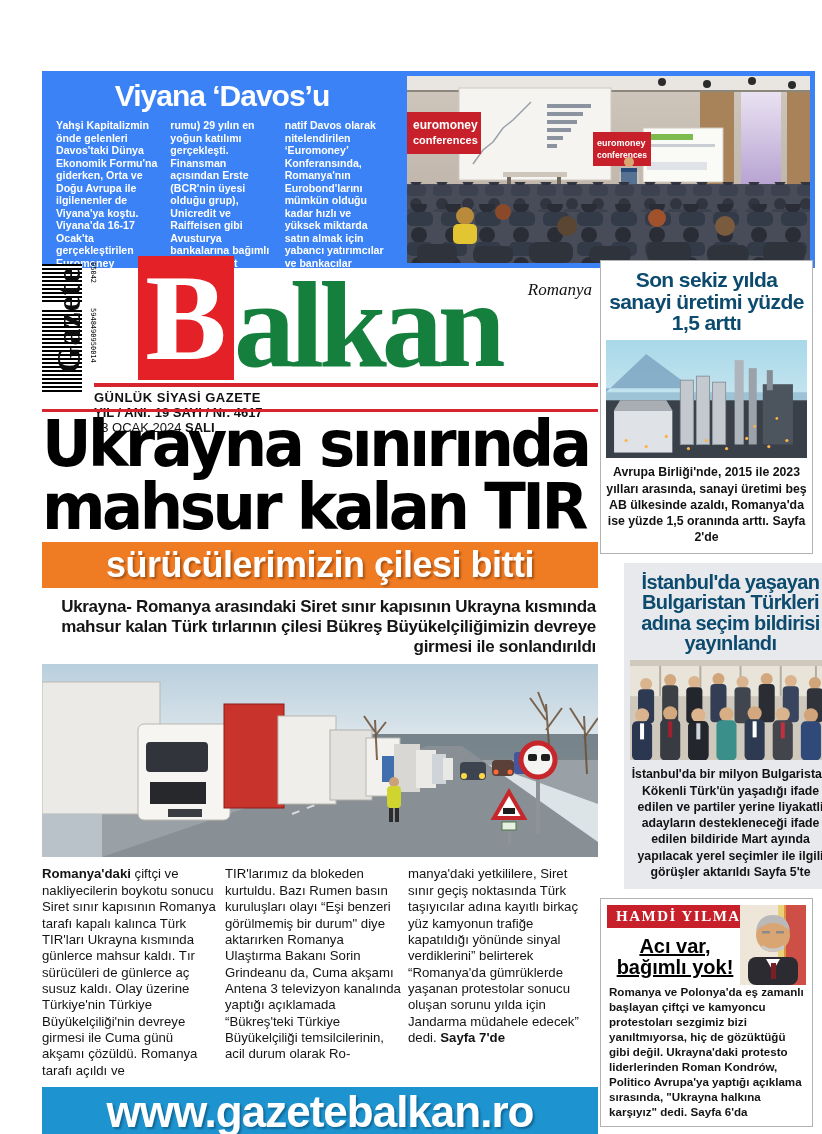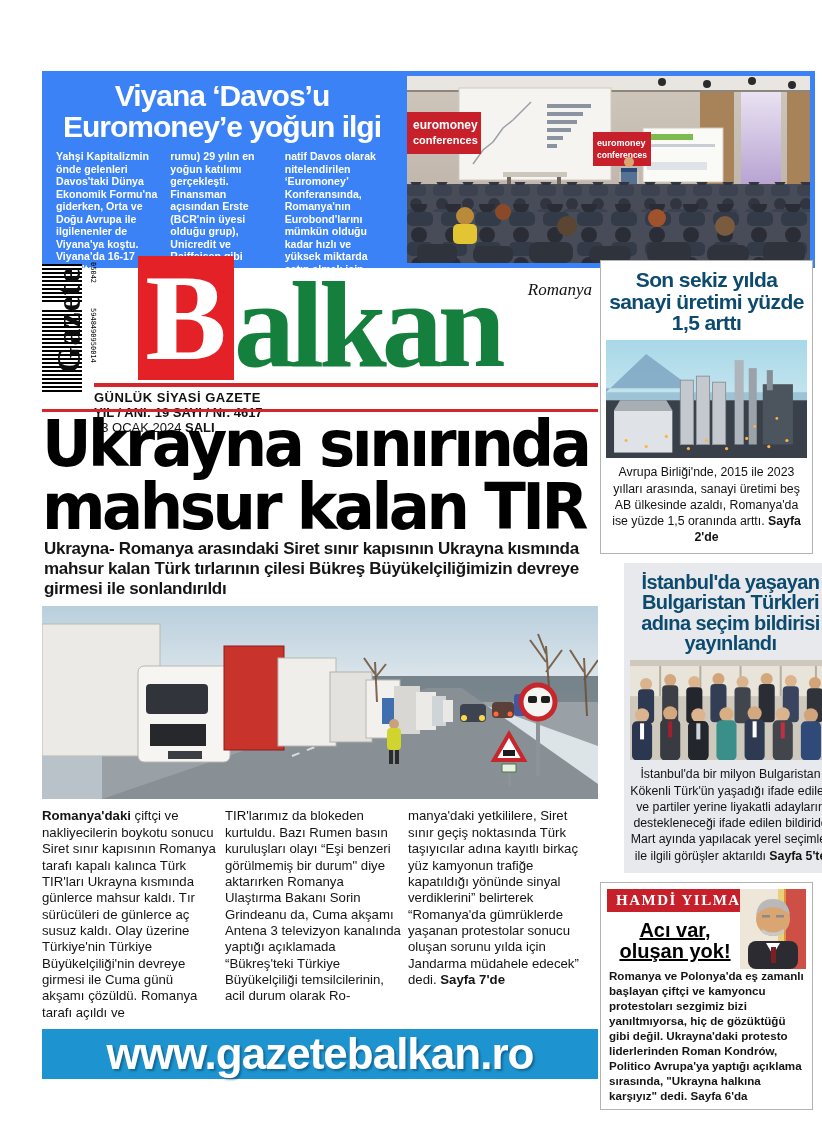--- a/index.html
+++ b/index.html
@@ -47,38 +47,38 @@
 
   
   .lead{position:absolute;left:42px;top:412px;width:556px;}
   .lead-h{font-weight:700;font-family:"DejaVu Sans",sans-serif;color:#000;
           font-size:61px;line-height:.97;letter-spacing:-3.5px;transform:scaleY(1.06);
           transform-origin:top left;margin:0;}
   .lead-banner{margin-top:12px;background:#ef7b23;height:46px;display:flex;
                align-items:center;justify-content:center;color:#fff;font-weight:700;
                font-size:36px;letter-spacing:-.5px;
                text-shadow:2px 2px 2px rgba(90,40,0,.45);}
-  .lead-sub{margin:9px 2px 0 2px;text-align:left;font-weight:700;color:#151515;
+  .lead-sub{margin:9px 2px 0 2px;text-align:right;font-weight:700;color:#151515;
             font-size:17px;line-height:1.18;letter-spacing:-.3px;}
   .lead-photo{display:block;margin-top:7px;width:556px;height:193px;}
   .lead-body{display:flex;gap:6px;margin-top:9px;}
   .lead-body p{margin:0;width:177px;font-size:13.2px;line-height:1.24;color:#141414;}
   .lead-body b{font-weight:700;}
   .webbar{margin-top:8px;background:#1d94cf;height:50px;display:flex;align-items:center;
           justify-content:center;color:#fff;font-weight:700;font-size:44px;
           letter-spacing:-1px;text-shadow:2px 2px 2px rgba(0,40,70,.4);}
 
   
   .sidebar{position:absolute;left:600px;top:260px;width:213px;}
   .sbox{box-sizing:border-box;width:213px;margin-bottom:9px;}
   .sb1{border:1px solid #b3b3b3;background:#fff;padding:6px 5px 7px 5px;}
   .sb-h{font-weight:700;color:#0c4a6e;text-align:center;font-size:21px;line-height:1.03;
         letter-spacing:-.6px;margin:2px 0 6px 0;}
   .sb-photo{display:block;width:100%;}
-  .sb-cap{margin-top:6px;text-align:center;font-weight:400;font-size:12.3px;
+  .sb-cap{margin-top:6px;text-align:center;font-weight:700;font-size:12.3px;
           line-height:1.32;color:#121212;}
   .sb2{background:#e8e9ed;padding:7px 6px 9px 6px;margin-left:24px;}
   .sb2 .sb-h{font-size:20px;}
   .sb3{border:1px solid #b3b3b3;background:#fff;position:relative;padding:6px;min-height:148px;}
   .authbar{width:138px;height:23px;background:#c7202a;color:#fff;display:flex;
            align-items:center;padding-left:9px;font-family:"Liberation Serif",serif;
            font-weight:700;font-size:15px;letter-spacing:1.5px;}
   .portrait{position:absolute;right:6px;top:6px;width:66px;height:80px;}
   .col-title{width:128px;text-align:center;font-weight:700;font-size:20px;
              line-height:1.05;margin:8px 0 6px 4px;color:#000;text-decoration:underline;}
@@ -86,21 +86,20 @@
 </style>
 </head>
 <body>
 
 <div id="page">
 
   <div class="topbox">
     <div class="topbox-left">
       <div class="tb-head">
         <div>Viyana ‘Davos’u</div>
-        <div>Euromoney’e yoğun ilgi</div>
       </div>
       <div class="tb-cols">
         <div class="tb-col">Yahşi Kapitalizmin önde gelenleri Davos'taki Dünya Ekonomik Formu'na giderken, Orta ve Doğu Avrupa ile ilgilenenler de Viyana'ya koştu. Viyana'da 16-17 Ocak'ta gerçekleştirilen Euromoney konferansına (Orta ve Doğu Avrupa Fo-</div>
         <div class="tb-col">rumu) 29 yılın en yoğun katılımı gerçekleşti. Finansman açısından Erste (BCR'nin üyesi olduğu grup), Unicredit ve Raiffeisen gibi Avusturya bankalarına bağımlı ülke ve şirket temsilcileri de Davos yerine Viyana'ya koştu.  Viyana'daki alter-</div>
         <div class="tb-col">natif Davos olarak nitelendirilen ‘Euromoney’ Konferansında, Romanya'nın Eurobond'larını mümkün olduğu kadar hızlı ve yüksek miktarda satın almak için yabancı yatırımcılar ve bankacılar yarışıyordu.</div>
       </div>
     </div>
 
     <svg class="tb-photo" viewBox="0 0 403 187">
       <defs>
@@ -205,20 +204,21 @@
       <span class="mh-date"><span>23 OCAK 2024 </span><b>SALI</b></span>
     </div>
     <div class="mh-rule"></div>
   </div>
 
   <div class="lead">
     <h1 class="lead-h">
       <div>Ukrayna sınırında</div>
       <div>mahsur kalan TIR</div>
     </h1>
+    <div class="lead-banner">sürücülerimizin çilesi bitti</div>
     <div class="lead-sub">Ukrayna- Romanya arasındaki Siret sınır kapısının Ukrayna kısmında mahsur kalan Türk tırlarının çilesi Bükreş Büyükelçiliğimizin devreye girmesi ile sonlandırıldı</div>
 
     <svg class="lead-photo" viewBox="0 0 556 193">
       <defs>
         <linearGradient id="sky" x1="0" y1="0" x2="0" y2="1">
           <stop offset="0" stop-color="#b9cfdd"></stop>
             <stop offset="1" stop-color="#e8edf0"></stop>
         </linearGradient>
       </defs>
       <rect width="556" height="100" fill="url(#sky)"></rect>
@@ -432,19 +432,19 @@
         <polygon points="26,54 40,54 33,66" fill="#fff"></polygon>
         <rect x="31" y="58" width="5" height="16" fill="#7a1f24"></rect>
         <circle cx="33" cy="30" r="17" fill="#d9a673"></circle>
         <path d="M16 26 Q18 10 33 10 Q48 10 50 26 Q42 18 33 18 Q24 18 16 26Z" fill="#b9b9b9"></path>
         <path d="M22 40 Q33 47 44 40 L44 44 Q33 50 22 44Z" fill="#c9c9c9"></path>
         <rect x="22" y="26" width="8" height="2.5" fill="#8a8a8a"></rect>
         <rect x="36" y="26" width="8" height="2.5" fill="#8a8a8a"></rect>
       </svg>
       <div class="col-title">
         <div>Acı var,</div>
-        <div>oluşan yok!</div>
+        <div>bağımlı yok!</div>
       </div>
       <p class="col-text"><b>Romanya</b><span> ve Polonya'da eş zamanlı başlayan çiftçi ve kamyoncu protestoları sezgimiz bizi yanıltmıyorsa, hiç de gözüktüğü gibi değil. Ukrayna'daki protesto liderlerinden Roman Kondrów, Politico Avrupa'ya yaptığı açıklama sırasında, "Ukrayna halkına karşıyız" dedi. </span><b>Sayfa 6'da</b></p>
     </div>
 
   </div>
 </div>
 
 </body></html>

